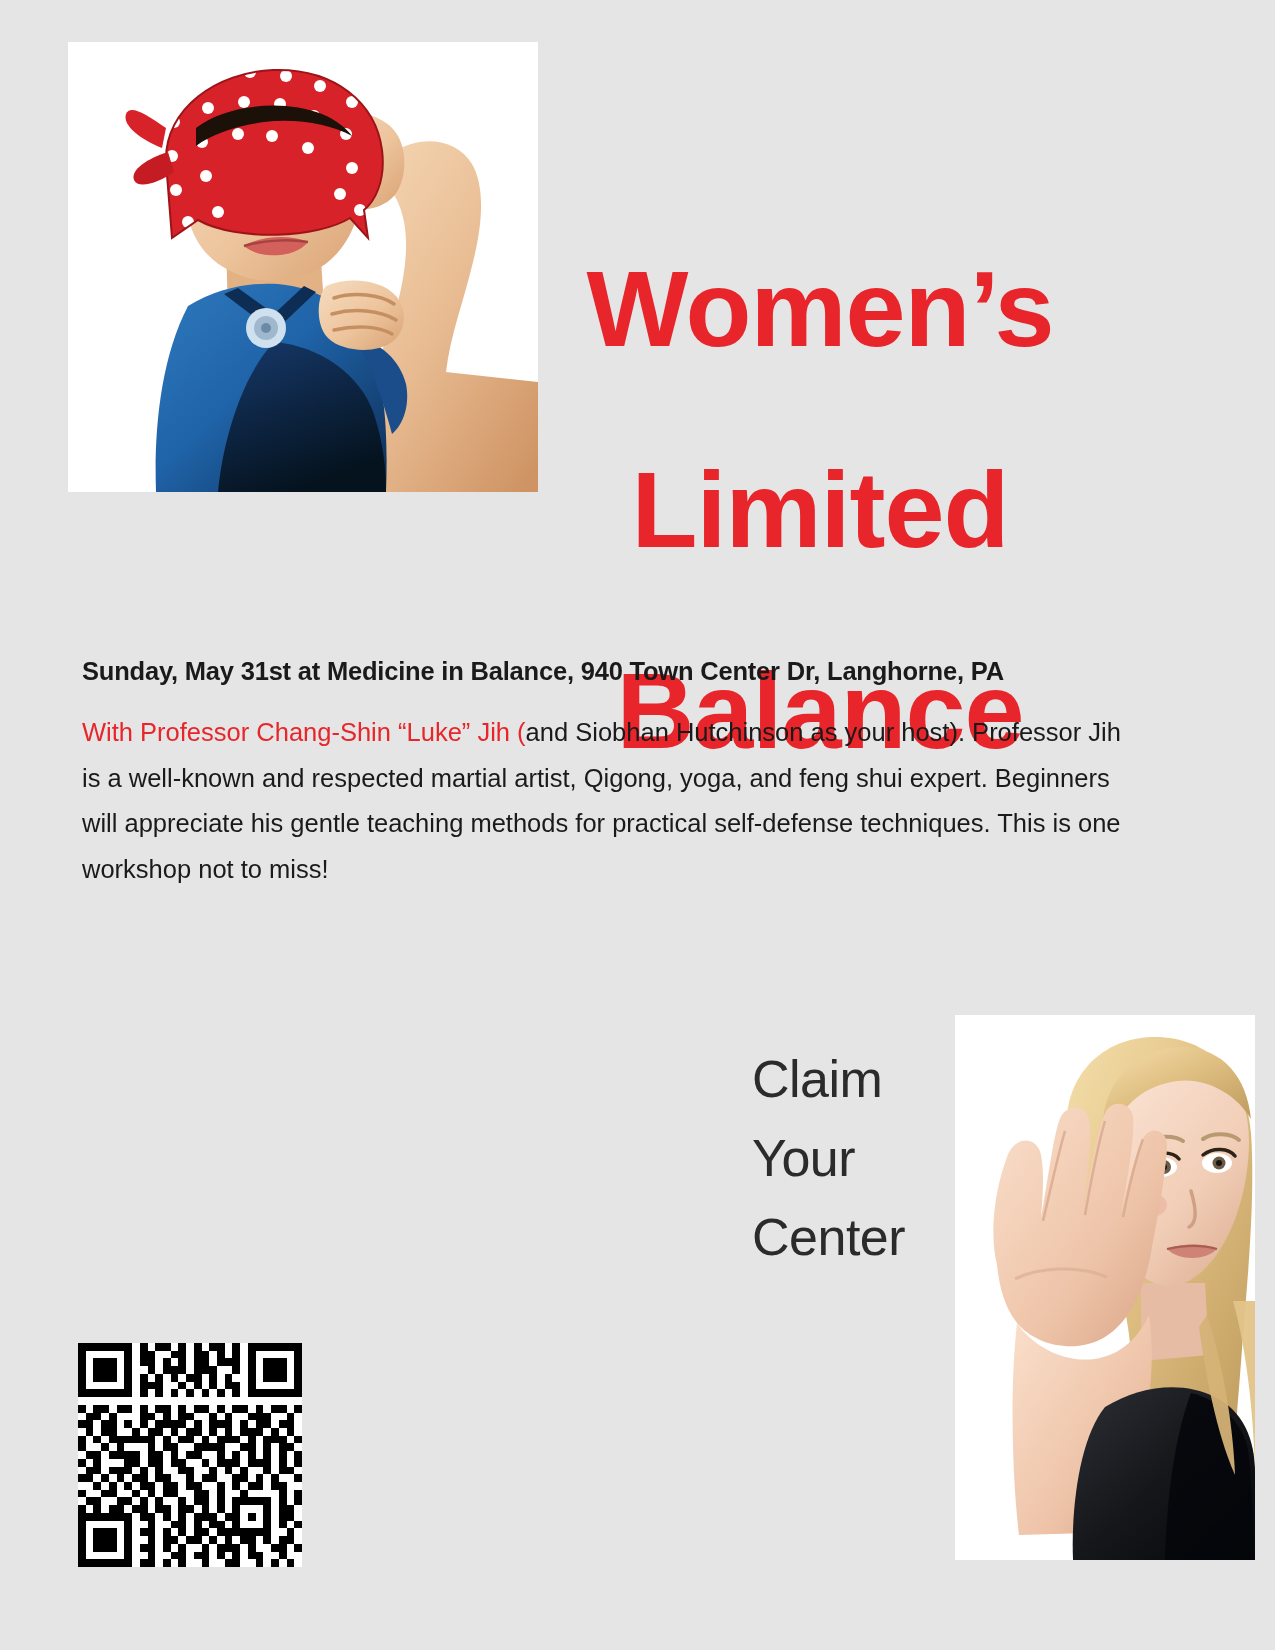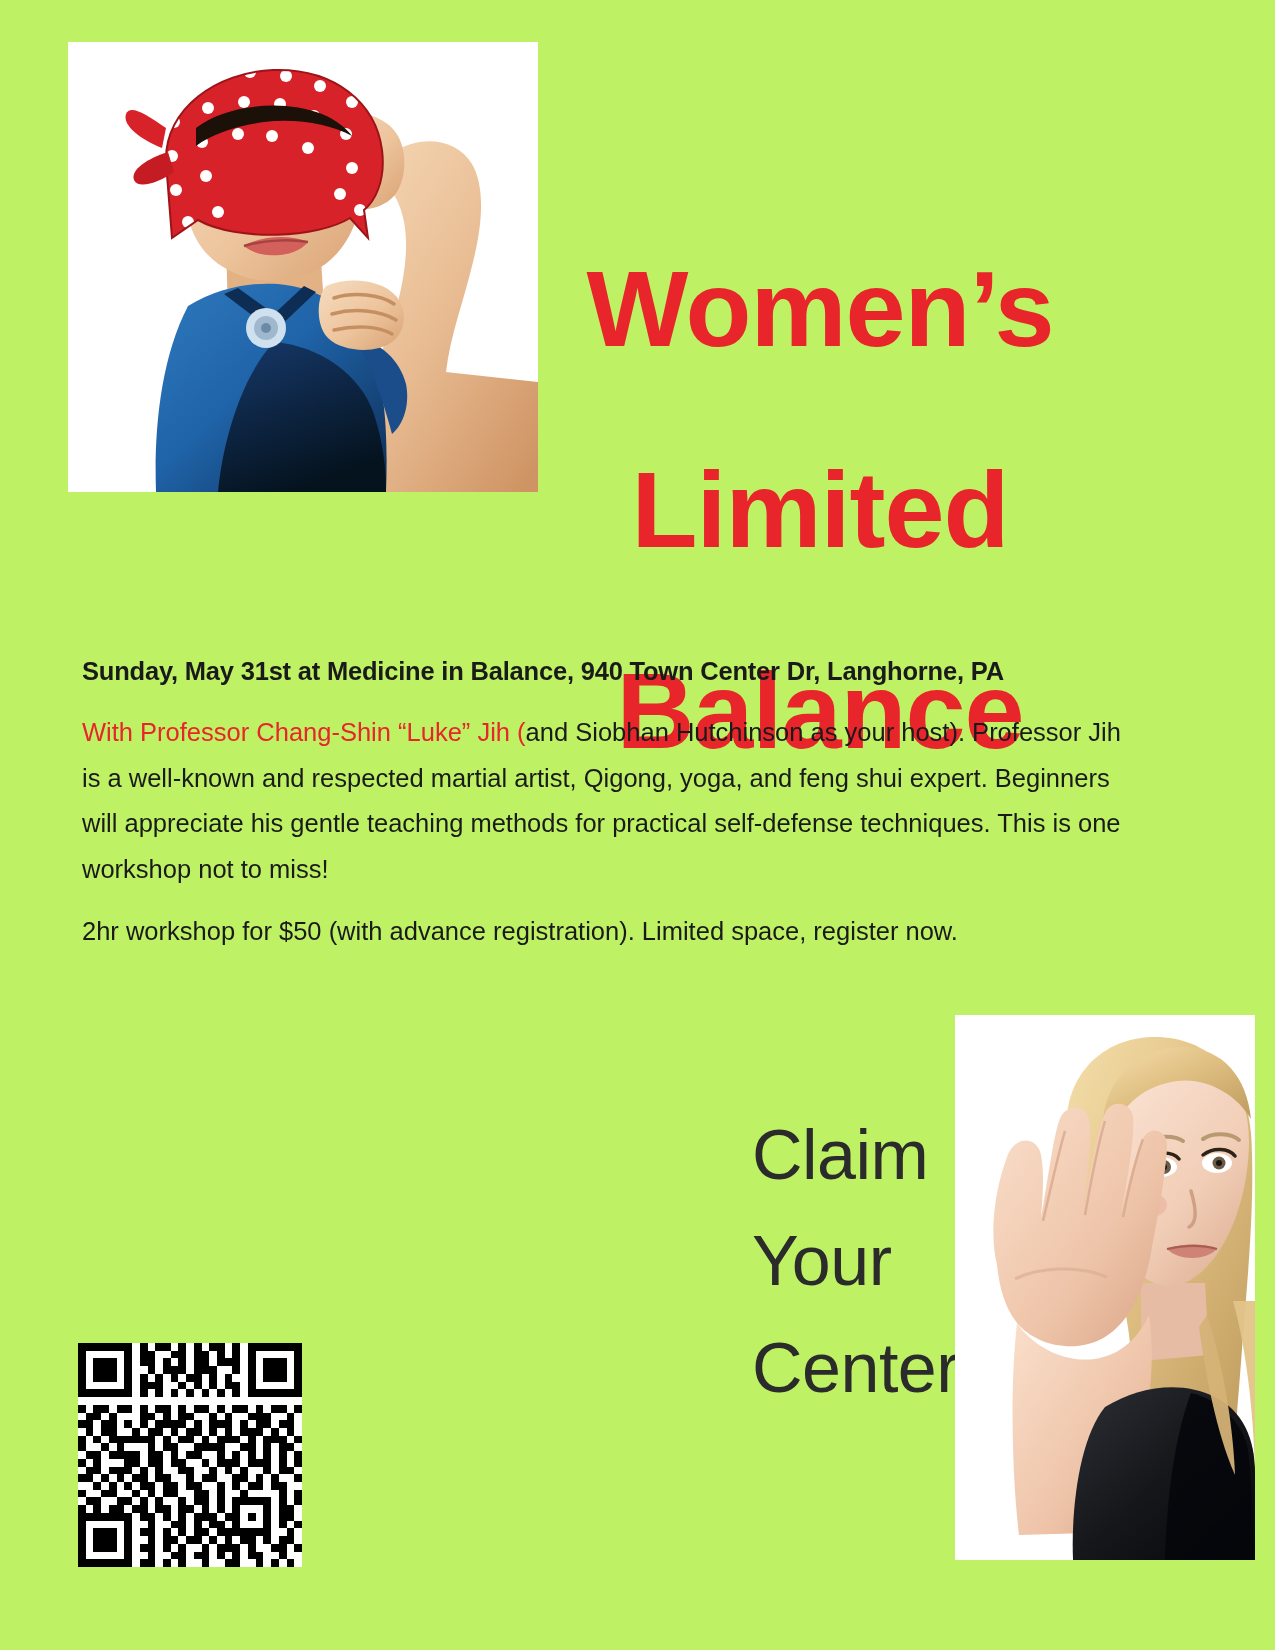--- a/index.html
+++ b/index.html
@@ -14,21 +14,21 @@
     overflow: hidden;
     font-family: "Liberation Sans", sans-serif;
     color: #000000;
   }
 
   
   #page {
     position: absolute;
     left: 0; top: 0;
     width: 1275px; height: 1650px;
-    background: #bef264;
+    background: #e5e5e5;
   }
 
   
   #rosie {
     position: absolute;
     left: 68px; top: 42px;
     width: 470px; height: 450px;
   }
   #rosie svg { display: block; width: 100%; height: 100%; }
 
@@ -58,23 +58,23 @@
     line-height: 1.82;
     color: #1a1a1a;
   }
   .para.bold { font-weight: bold; letter-spacing: -0.2px; }
   .para.tight { line-height: 1.78; }
   .red-run { color: #e8252a; }
 
   
   #cyp-words {
     position: absolute;
-    left: 752px; top: 1102px;
+    left: 752px; top: 1040px;
     width: 250px;
-    font-size: 70px;
+    font-size: 52px;
     line-height: 1.52;
     color: #2b2b2b;
     font-weight: normal;
     letter-spacing: -0.5px;
   }
   #cyp-words span { display: block; }
 
   #cyp-photo {
     position: absolute;
     left: 955px; top: 1015px;
@@ -235,21 +235,20 @@
     <span class="hl-line">Balance</span>
   </h1>
 
   <div id="body-copy">
     <p class="para bold">Sunday, May 31st at Medicine in Balance, 940 Town Center Dr, Langhorne, PA</p>
 
 
 
     <p class="para tight"><span class="red-run" style="color: rgb(232, 37, 42);">With Professor Chang-Shin “Luke” Jih (</span><span>and Siobhan Hutchinson as your host). Professor Jih is a well-known and respected martial artist, Qigong, yoga, and feng shui expert.  Beginners will appreciate his gentle teaching methods for practical self-defense techniques.  This is one workshop not to miss!</span></p>
 
-    <p class="para">2hr workshop for $50 (with advance registration).  Limited space, register now.</p>
   </div>
 
   <div id="cyp-words" style="color: rgb(43, 43, 43);">
     <span>Claim</span>
     <span>Your</span>
     <span>Center</span>
   </div>
 
   <div id="cyp-photo">
     <svg viewBox="0 0 300 545" xmlns="http://www.w3.org/2000/svg" aria-hidden="true">

